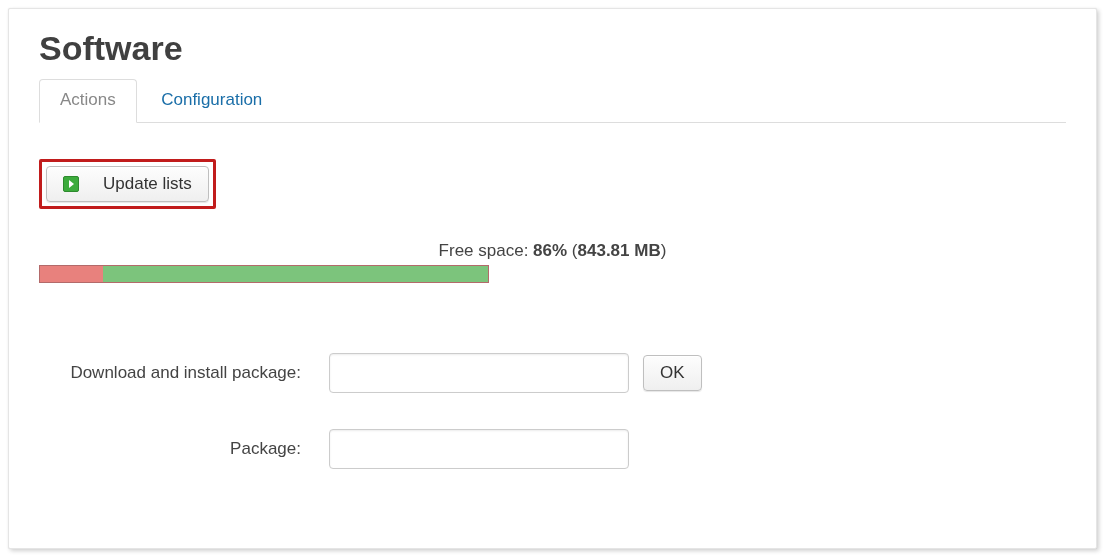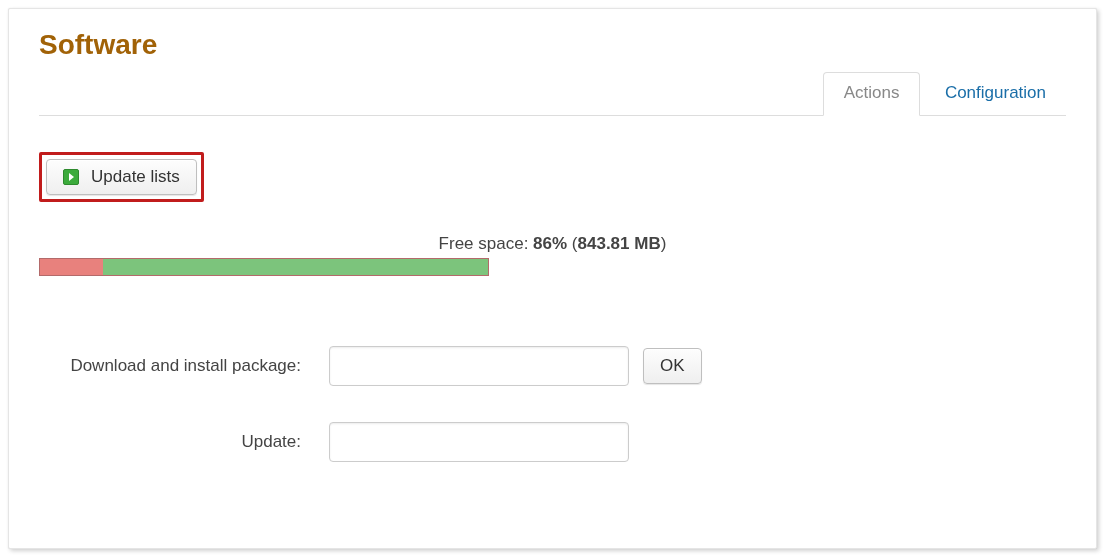--- a/index.html
+++ b/index.html
@@ -14,29 +14,28 @@
     width: 1089px;
     height: 541px;
     background: #fff;
     border: 1px solid #e5e5e5;
     border-radius: 2px;
     box-shadow: 2px 2px 4px rgba(0,0,0,0.18), 0 0 1px rgba(0,0,0,0.1);
     padding: 12px 30px 20px 30px;
     position: relative;
   }
   h1.page-title {
-    font-size: 28px;
+    font-size: 34px;
     font-weight: bold;
     margin: 8px 0 10px 0;
-    color: #a16207;
+    color: #404040;
   }
   .tabs {
     border-bottom: 1px solid #ddd;
     margin-bottom: 36px;
-    text-align: right;
   }
   .tab {
     display: inline-block;
     padding: 10px 20px 12px 20px;
     font-size: 17px;
     cursor: pointer;
     position: relative;
     top: 1px;
     color: #1a6ea8;
   }
@@ -66,21 +65,21 @@
   button.std {
     background: linear-gradient(#fdfdfd, #efefef);
     border: 1px solid #bfbfbf;
     border-radius: 4px;
     padding: 7px 16px;
     font-size: 17px;
     color: #333;
     cursor: pointer;
     display: flex;
     align-items: center;
-    gap: 12px;
+    gap: 24px;
     box-shadow: inset 0 1px 0 #fff, 0 1px 1px rgba(0,0,0,0.1);
   }
   .icon-reload {
     width: 16px; height: 16px;
     background: #3cab3c;
     border: 1px solid #2e8a2e;
     border-radius: 2px;
     display: inline-flex;
     align-items: center;
     justify-content: center;
@@ -196,17 +195,17 @@
 
   <div class="form-row">
     <div class="form-label">Download and install package:</div>
     <input class="text" type="text" style="">
     <button class="std">
       <span>OK</span>
     </button>
   </div>
 
   <div class="form-row">
-    <div class="form-label">Update:</div>
+    <div class="form-label">Package:</div>
     <input class="text" type="text" style="">
   </div>
 
 </div>
 
 </body></html>

